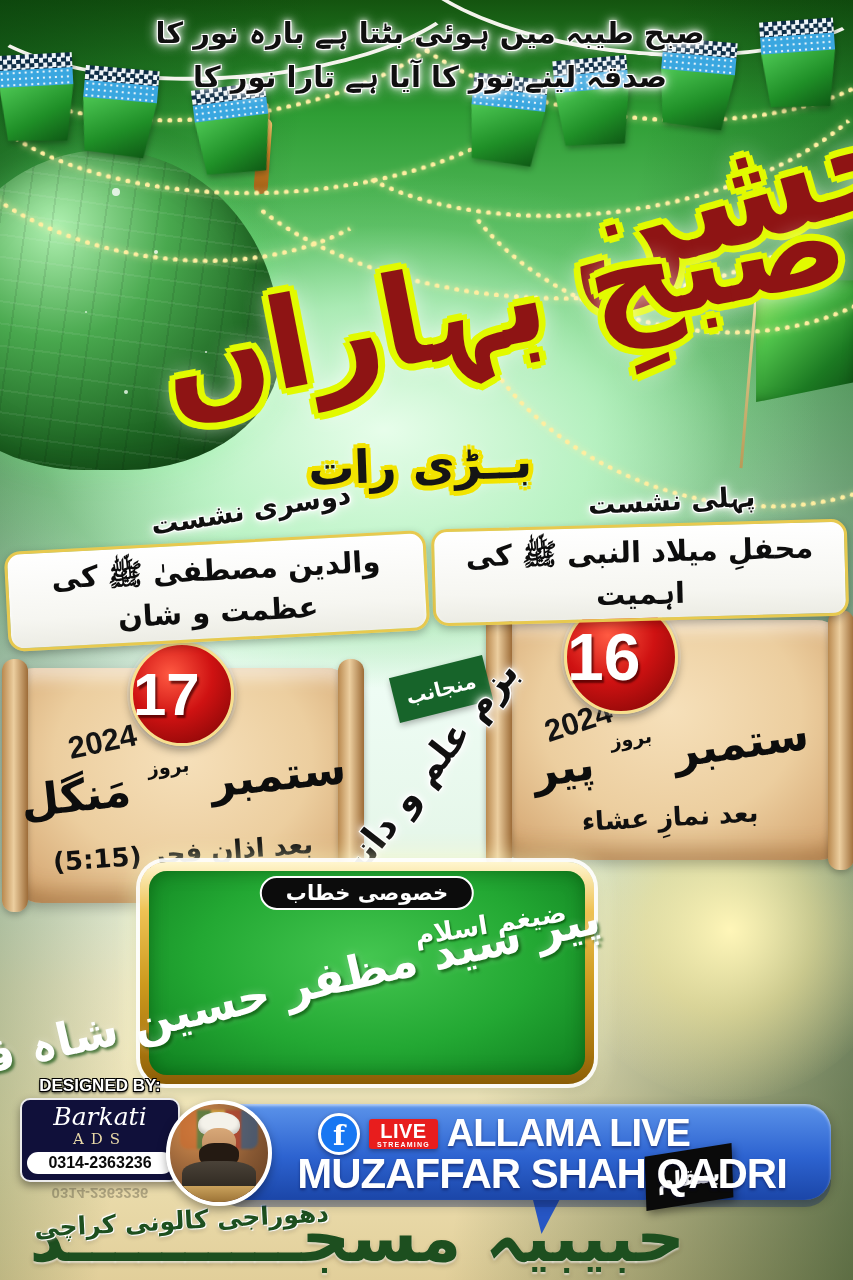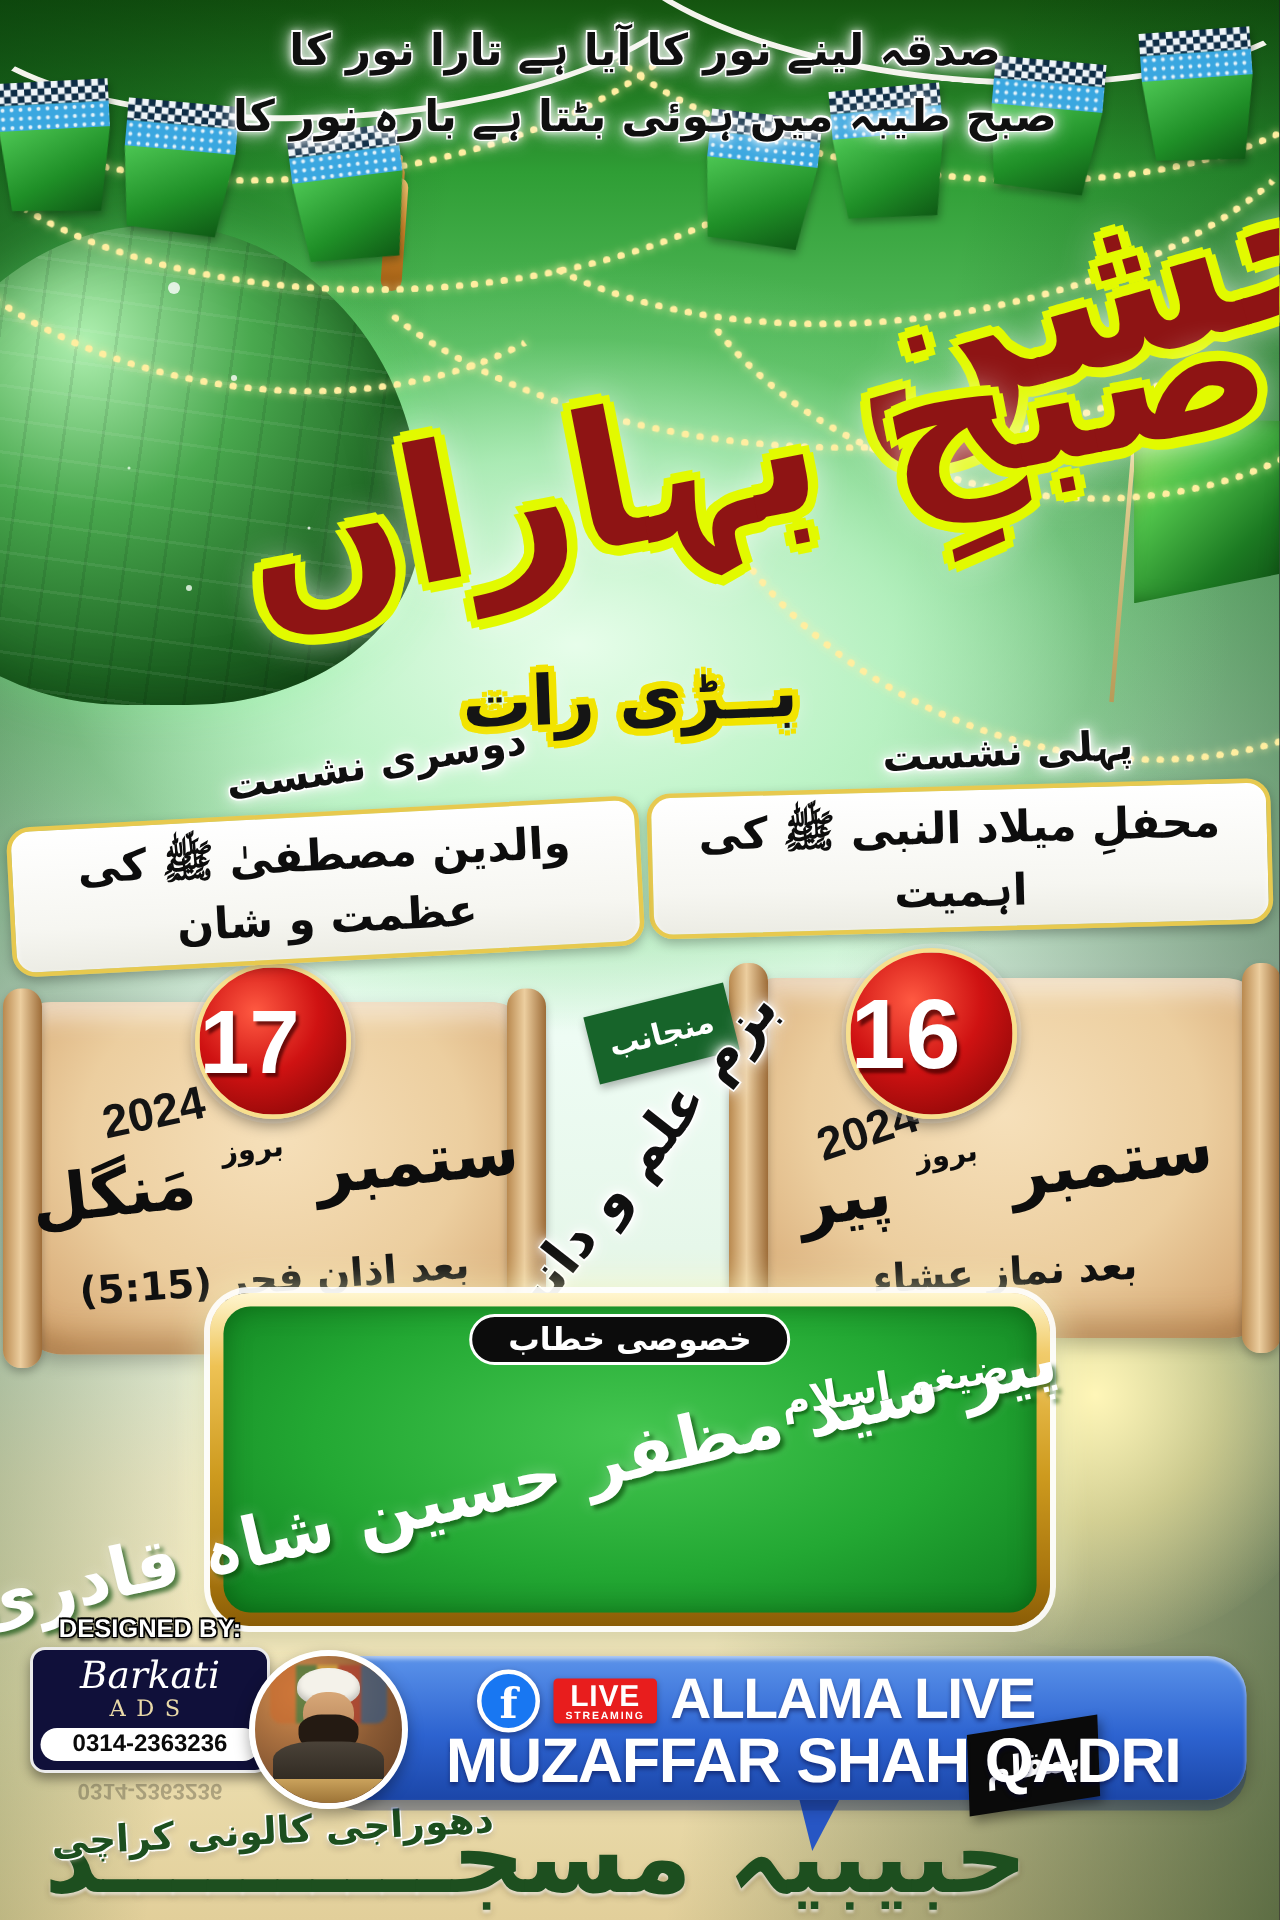--- a/index.html
+++ b/index.html
@@ -89,21 +89,21 @@
   .s2b{ left:6px; top:541px; width:422px; height:100px; font-size:29px; transform:rotate(-3deg); }
 
   
   .scroll{ z-index:6; }
   .parch{ position:absolute; inset:0; border-radius:26px 32px 28px 34px;
     background:radial-gradient(ellipse at 50% 38%, #f6e0ba 0%, #ecce9f 52%, #d8ac78 84%, #c3935e 100%);
     box-shadow:inset 0 -12px 20px rgba(120,70,20,.35), inset 0 10px 16px rgba(255,255,255,.55), 0 5px 12px rgba(0,0,0,.22); }
   .parch::before,.parch::after{ content:""; position:absolute; top:-4%; height:108%; width:26px; border-radius:12px;
     background:linear-gradient(90deg,#b9894f 0%, #ecce9f 45%, #9d6c38 100%); box-shadow:0 3px 6px rgba(0,0,0,.25); }
   .parch::before{ left:-6px; } .parch::after{ right:-6px; }
-  .scrollR{ left:492px; top:652px; width:356px; height:240px; }
+  .scrollR{ left:492px; top:620px; width:356px; height:240px; }
   .scrollL{ left:8px;  top:668px; width:350px; height:235px; }
   .date-circle{ position:absolute; border-radius:50%; border:3px solid #f7df8e; z-index:8;
     background:radial-gradient(circle at 38% 30%, #ff5a42 0%, #cf1212 46%, #760404 100%);
     box-shadow:0 4px 10px rgba(0,0,0,.4), 0 0 0 3px rgba(255,255,255,.25);
     display:flex; align-items:center; justify-content:flex-start; color:#fff; font-weight:bold;
     font-family:"Liberation Sans", sans-serif; text-shadow:2px 3px 2px rgba(70,0,0,.75); }
   .dcR{ left:72px; top:-20px; width:114px; height:114px; font-size:66px; }
   .dcL{ left:122px; top:-26px; width:104px; height:104px; font-size:60px; }
   .scroll .yr{ position:absolute; font-weight:bold; color:#141414; font-size:31px; font-family:"Liberation Sans", sans-serif; }
   .yrR{ left:52px; top:84px; transform:rotate(-18deg); }
@@ -118,21 +118,21 @@
 
   .minjanib{ left:393px; top:666px; width:96px; height:46px; z-index:7; background:#17642a; transform:rotate(-14deg);
     color:#fff; font-size:20px; font-weight:bold; display:flex; align-items:center; justify-content:center;
     box-shadow:0 3px 6px rgba(0,0,0,.3); }
   .orgname{ left:308px; top:742px; width:250px; z-index:7; font-size:37px; font-weight:bold; text-align:center;
     transform:rotate(-52deg); white-space:nowrap; }
 
   
   .glow-spot{ left:560px; top:760px; width:340px; height:340px; z-index:5; border-radius:50%;
     background:radial-gradient(circle,#fff6b8 0%, rgba(255,240,160,.55) 35%, rgba(255,240,160,0) 72%); }
-  .speaker{ left:140px; top:862px; width:560px; height:222px; z-index:8; border-radius:26px; padding:9px;
+  .speaker{ left:140px; top:862px; width:454px; height:222px; z-index:8; border-radius:26px; padding:9px;
     background:linear-gradient(180deg,#fff6cf 0%, #eec254 22%, #cd9a1e 55%, #a8750e 85%, #8a5d06 100%);
     box-shadow:0 0 0 4px rgba(255,255,255,.9), 0 0 26px rgba(255,255,200,.85), 0 6px 14px rgba(0,0,0,.25); }
   .speaker-inner{ position:relative; width:100%; height:100%; border-radius:18px; overflow:visible;
     background:radial-gradient(ellipse at 50% 42%, #44c650 0%, #23a833 55%, #0f7e1f 100%);
     box-shadow:inset 0 0 18px rgba(0,60,0,.45); }
   .special-pill{ position:absolute; top:5px; left:50%; transform:translateX(-50%); background:#0c0c0c; color:#fff;
     border:2px solid #fff; border-radius:20px; padding:3px 24px; font-size:21px; font-weight:bold; white-space:nowrap; z-index:2; }
   .honorific{ position:absolute; right:18px; top:38px; color:#fff; font-size:26px; font-weight:bold; transform:rotate(-9deg);
     text-shadow:1px 2px 2px rgba(0,60,0,.6); }
   .speaker-name{ position:absolute; left:-20px; right:-20px; top:72px; text-align:center; color:#fff; font-size:46px; font-weight:bold;
@@ -238,22 +238,22 @@
       <div class="blu"></div>
       <div class="grn"></div>
     </div>
   <div class="bunt bf7">
       <div class="chk"></div>
       <div class="blu"></div>
       <div class="grn"></div>
     </div>
 
   <div class="abs couplet rtl center">
+    <div class="wglow">صبح طیبہ میں ہوئی بٹتا ہے بارہ نور کا</div>
     <div class="wglow">صدقہ لینے نور کا آیا ہے تارا نور کا</div>
-    <div class="wglow">صبح طیبہ میں ہوئی بٹتا ہے بارہ نور کا</div>
   </div>
 
   <div class="abs title-word title-jashn rtl">جشن</div>
   <div class="abs title-word title-main rtl">صبحِ بہاراں</div>
   <div class="abs bari rtl">بــڑی رات</div>
 
   <div class="abs sess-label s1l rtl wglow">پہلی نشست</div>
   <div class="abs sess-box s1b rtl center">
     <span>محفلِ میلاد النبی ﷺ کی اہمیت</span>
   </div>

